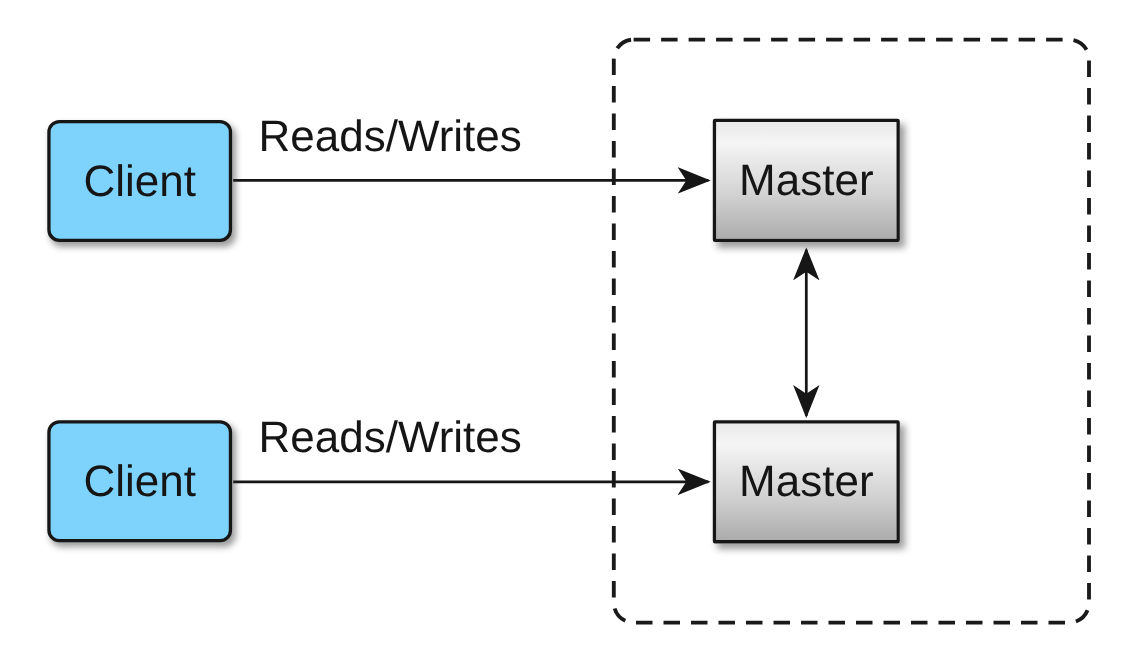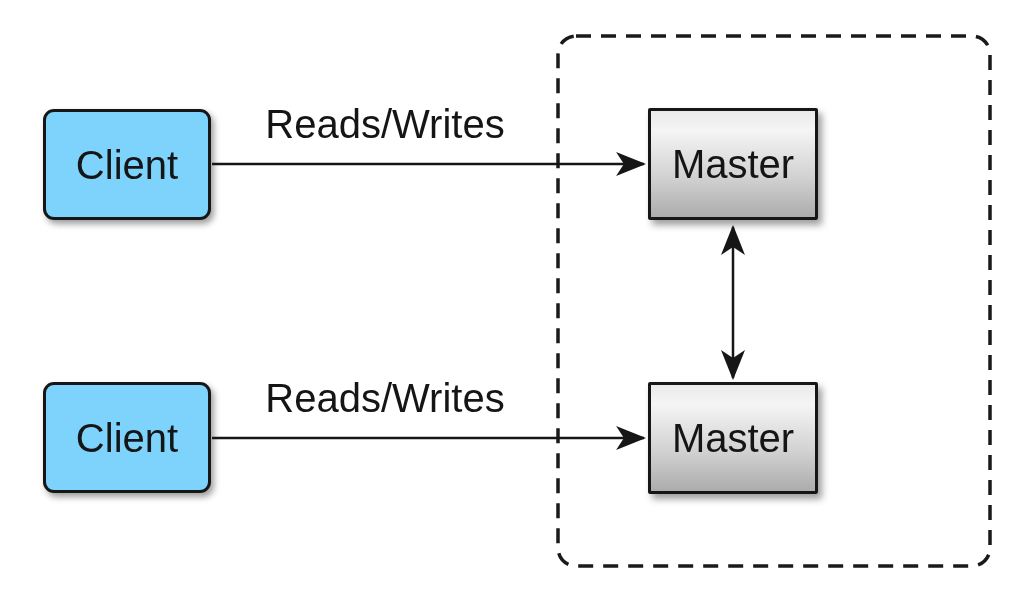--- a/index.html
+++ b/index.html
@@ -46,21 +46,21 @@
     background: linear-gradient(180deg, #e9e9e9 0%, #f5f5f5 18%, #d2d2d2 62%, #acacac 100%);
     border-radius: 2px;
     box-shadow: 4px 5px 7px rgba(40,40,40,0.45);
   }
   .master-top    { left: 648px; top: 108px; }
   .master-bottom { left: 648px; top: 382px; }
   .edge-label {
     position: absolute;
     font-size: 40px;
     line-height: 46px;
-    text-align: center;
+    text-align: left;
     white-space: nowrap;
   }
   .rw-top    { left: 235px; top: 101px; width: 300px; }
   .rw-bottom { left: 235px; top: 375px; width: 300px; }
   .replication-label { left: 752px; top: 278px; width: 220px; }
 </style>
 </head>
 <body>
 
 <div class="canvas">

